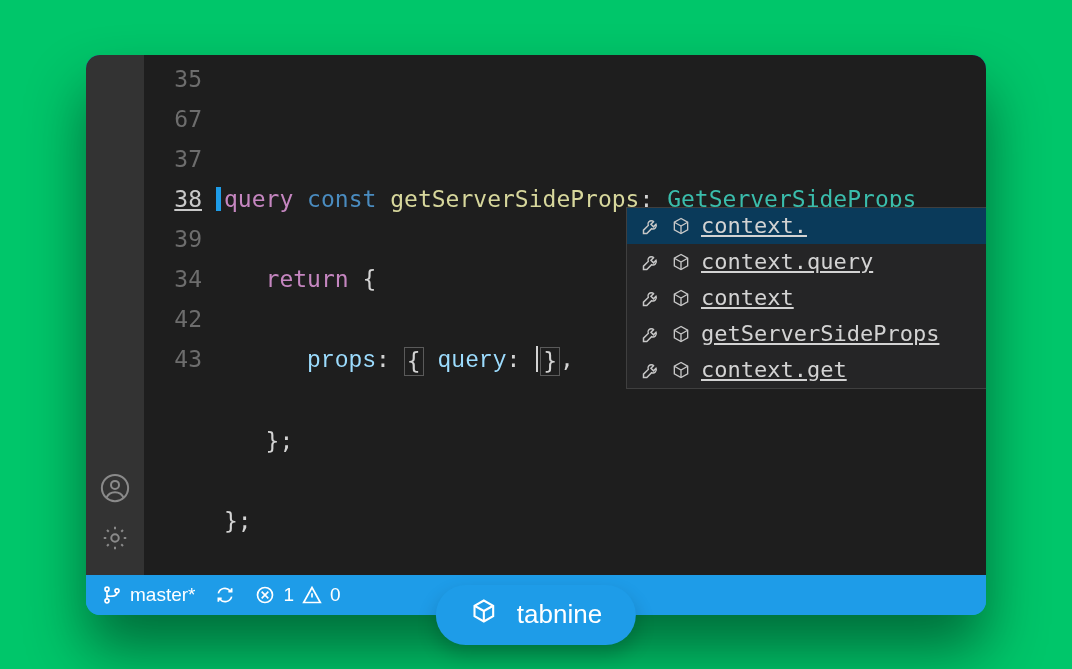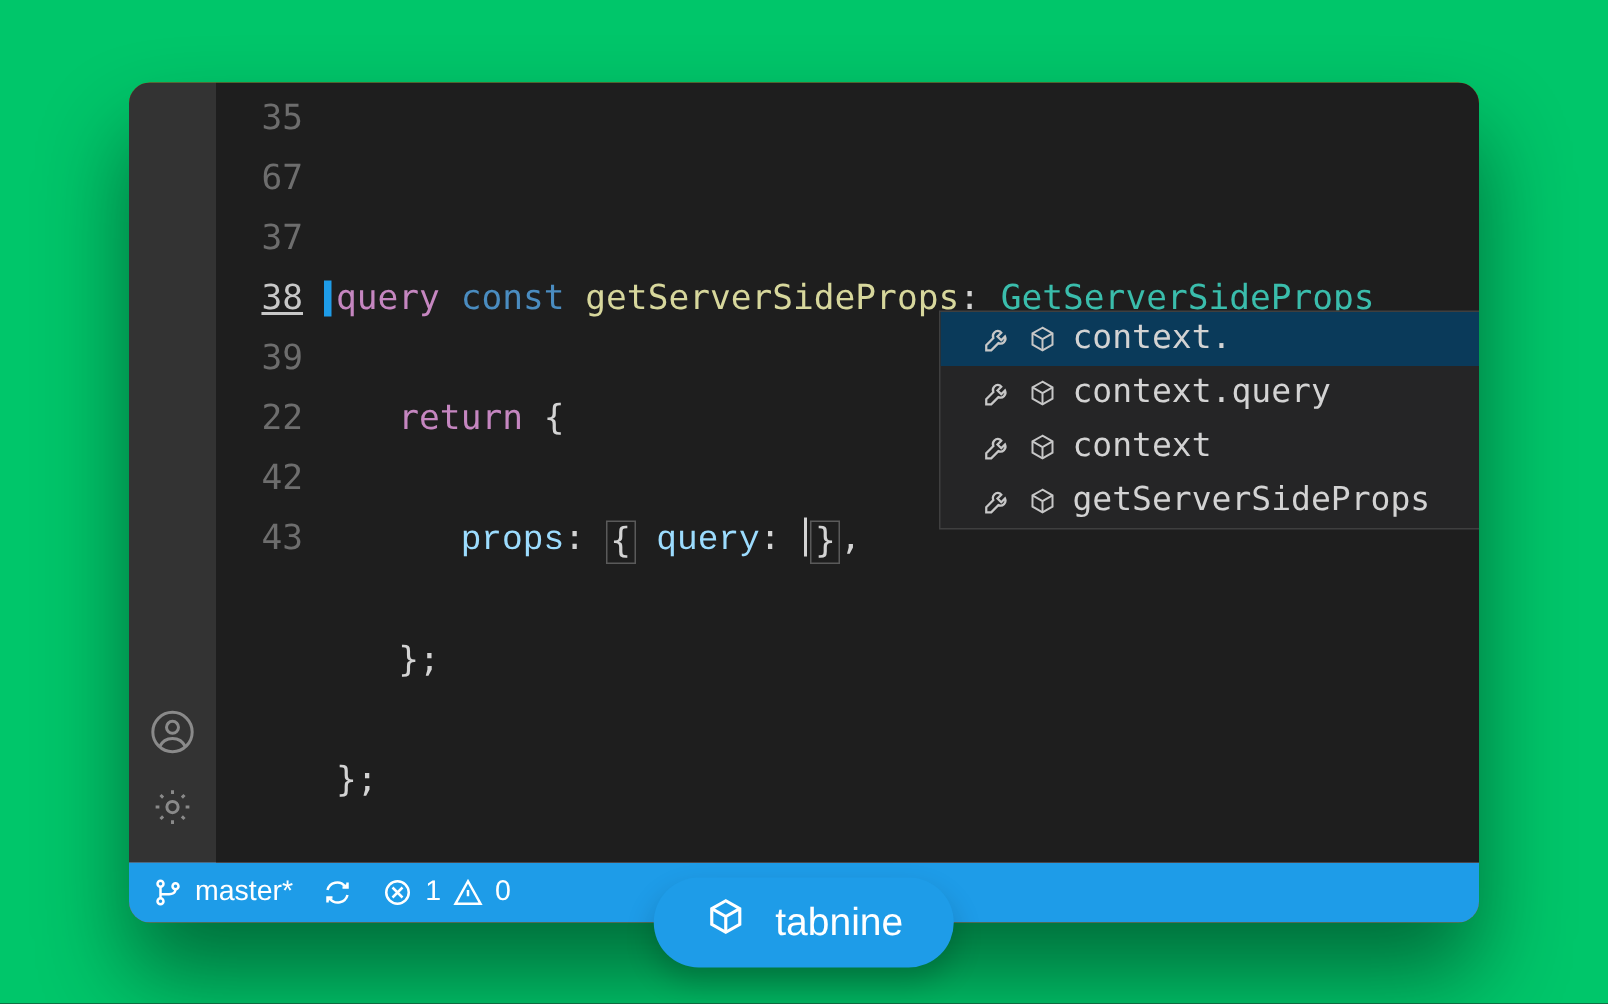--- a/index.html
+++ b/index.html
@@ -10,21 +10,21 @@
     justify-content: center;
     width: 1072px;
     height: 669px;
     font-family: "SF Mono", Menlo, Consolas, monospace;
     overflow: hidden;
   }
   .editor-window {
     position: relative;
     width: 900px;
     height: 560px;
-    background: #c2410c;
+    background: #0ea5e9;
     border-radius: 14px;
     overflow: visible;
     box-shadow: 0 35px 60px rgba(0,0,0,0.45);
   }
   .inner {
     position: absolute;
     inset: 0;
     border-radius: 14px;
     overflow: hidden;
     display: flex;
@@ -111,22 +111,23 @@
     background: #252526;
     border: 1px solid #3f3f3f;
     font-size: 22px;
     line-height: 36px;
     overflow: hidden;
   }
   .suggest-row {
     display:flex;
     align-items:center;
     gap: 10px;
-    padding: 0 28px;
+    padding: 0 14px;
     color: #d3d3d3;
+    text-decoration: underline;
   }
   .suggest-row.sel { background: #0a3a5a; }
   .suggest-row .su-text { font-family: inherit; }
   .sicon { display:inline-flex; }
   .sicon svg { width:20px; height:20px; }
   .wrench { color:#c7c7c7; }
   .cube   { color:#c7c7c7; }
 
   
   .status {
@@ -189,21 +190,21 @@
       <div class="editor">
         <div class="gutter">
           <div class="ln">35</div>
           <div class="ln">67</div>
           <div class="ln">37</div>
           <div class="ln current">
             <span>38</span>
             <span class="cursor-marker"></span>
           </div>
           <div class="ln">39</div>
-          <div class="ln">22</div>
+          <div class="ln">34</div>
           <div class="ln">42</div>
           <div class="ln">43</div>
         </div>
         <div class="code">
 <div> </div>
 <div><span class="k-export">query</span> <span class="k-const">const</span> <span class="fn">getServerSideProps</span><span class="punct">: </span><span class="type">GetServerSideProps</span></div>
 <div>   <span class="k-return">return</span><span class="punct"> {</span></div>
 <div>      <span class="prop">props</span><span class="punct">: </span><span class="brace-box">{</span> <span class="prop">query</span><span class="punct">: </span><span class="text-cursor"></span><span class="brace-box">}</span><span class="punct">,</span></div>
 <div>   <span class="punct">};</span></div>
 <div><span class="punct">};</span></div>
@@ -262,20 +263,34 @@
                 </svg>
               </span>
             <span class="sicon cube">
                 <svg viewBox="0 0 24 24" fill="none" stroke="currentColor" stroke-width="1.6">
                   <path d="M12 3 4 7.5v9L12 21l8-4.5v-9L12 3z"></path>
                   <path d="M4 7.5 12 12l8-4.5M12 12v9"></path>
                 </svg>
               </span>
             <span class="su-text">getServerSideProps</span>
           </div>
+          <div class="suggest-row">
+            <span class="sicon wrench">
+                <svg viewBox="0 0 24 24" fill="none" stroke="currentColor" stroke-width="1.8">
+                  <path d="M14 6a4 4 0 0 0-5.3 5.3L3 17v4h4l5.7-5.7A4 4 0 0 0 18 10l-3 3-3-3 3-3z"></path>
+                </svg>
+              </span>
+            <span class="sicon cube">
+                <svg viewBox="0 0 24 24" fill="none" stroke="currentColor" stroke-width="1.6">
+                  <path d="M12 3 4 7.5v9L12 21l8-4.5v-9L12 3z"></path>
+                  <path d="M4 7.5 12 12l8-4.5M12 12v9"></path>
+                </svg>
+              </span>
+            <span class="su-text">context.get</span>
+          </div>
         </div>
       </div>
     </div>
 
     <div class="status">
       <div class="grp">
         <span>
           <svg viewBox="0 0 24 24" fill="none" stroke="currentColor" stroke-width="2">
             <circle cx="6" cy="5" r="2.4"></circle>
               <circle cx="6" cy="19" r="2.4"></circle>

